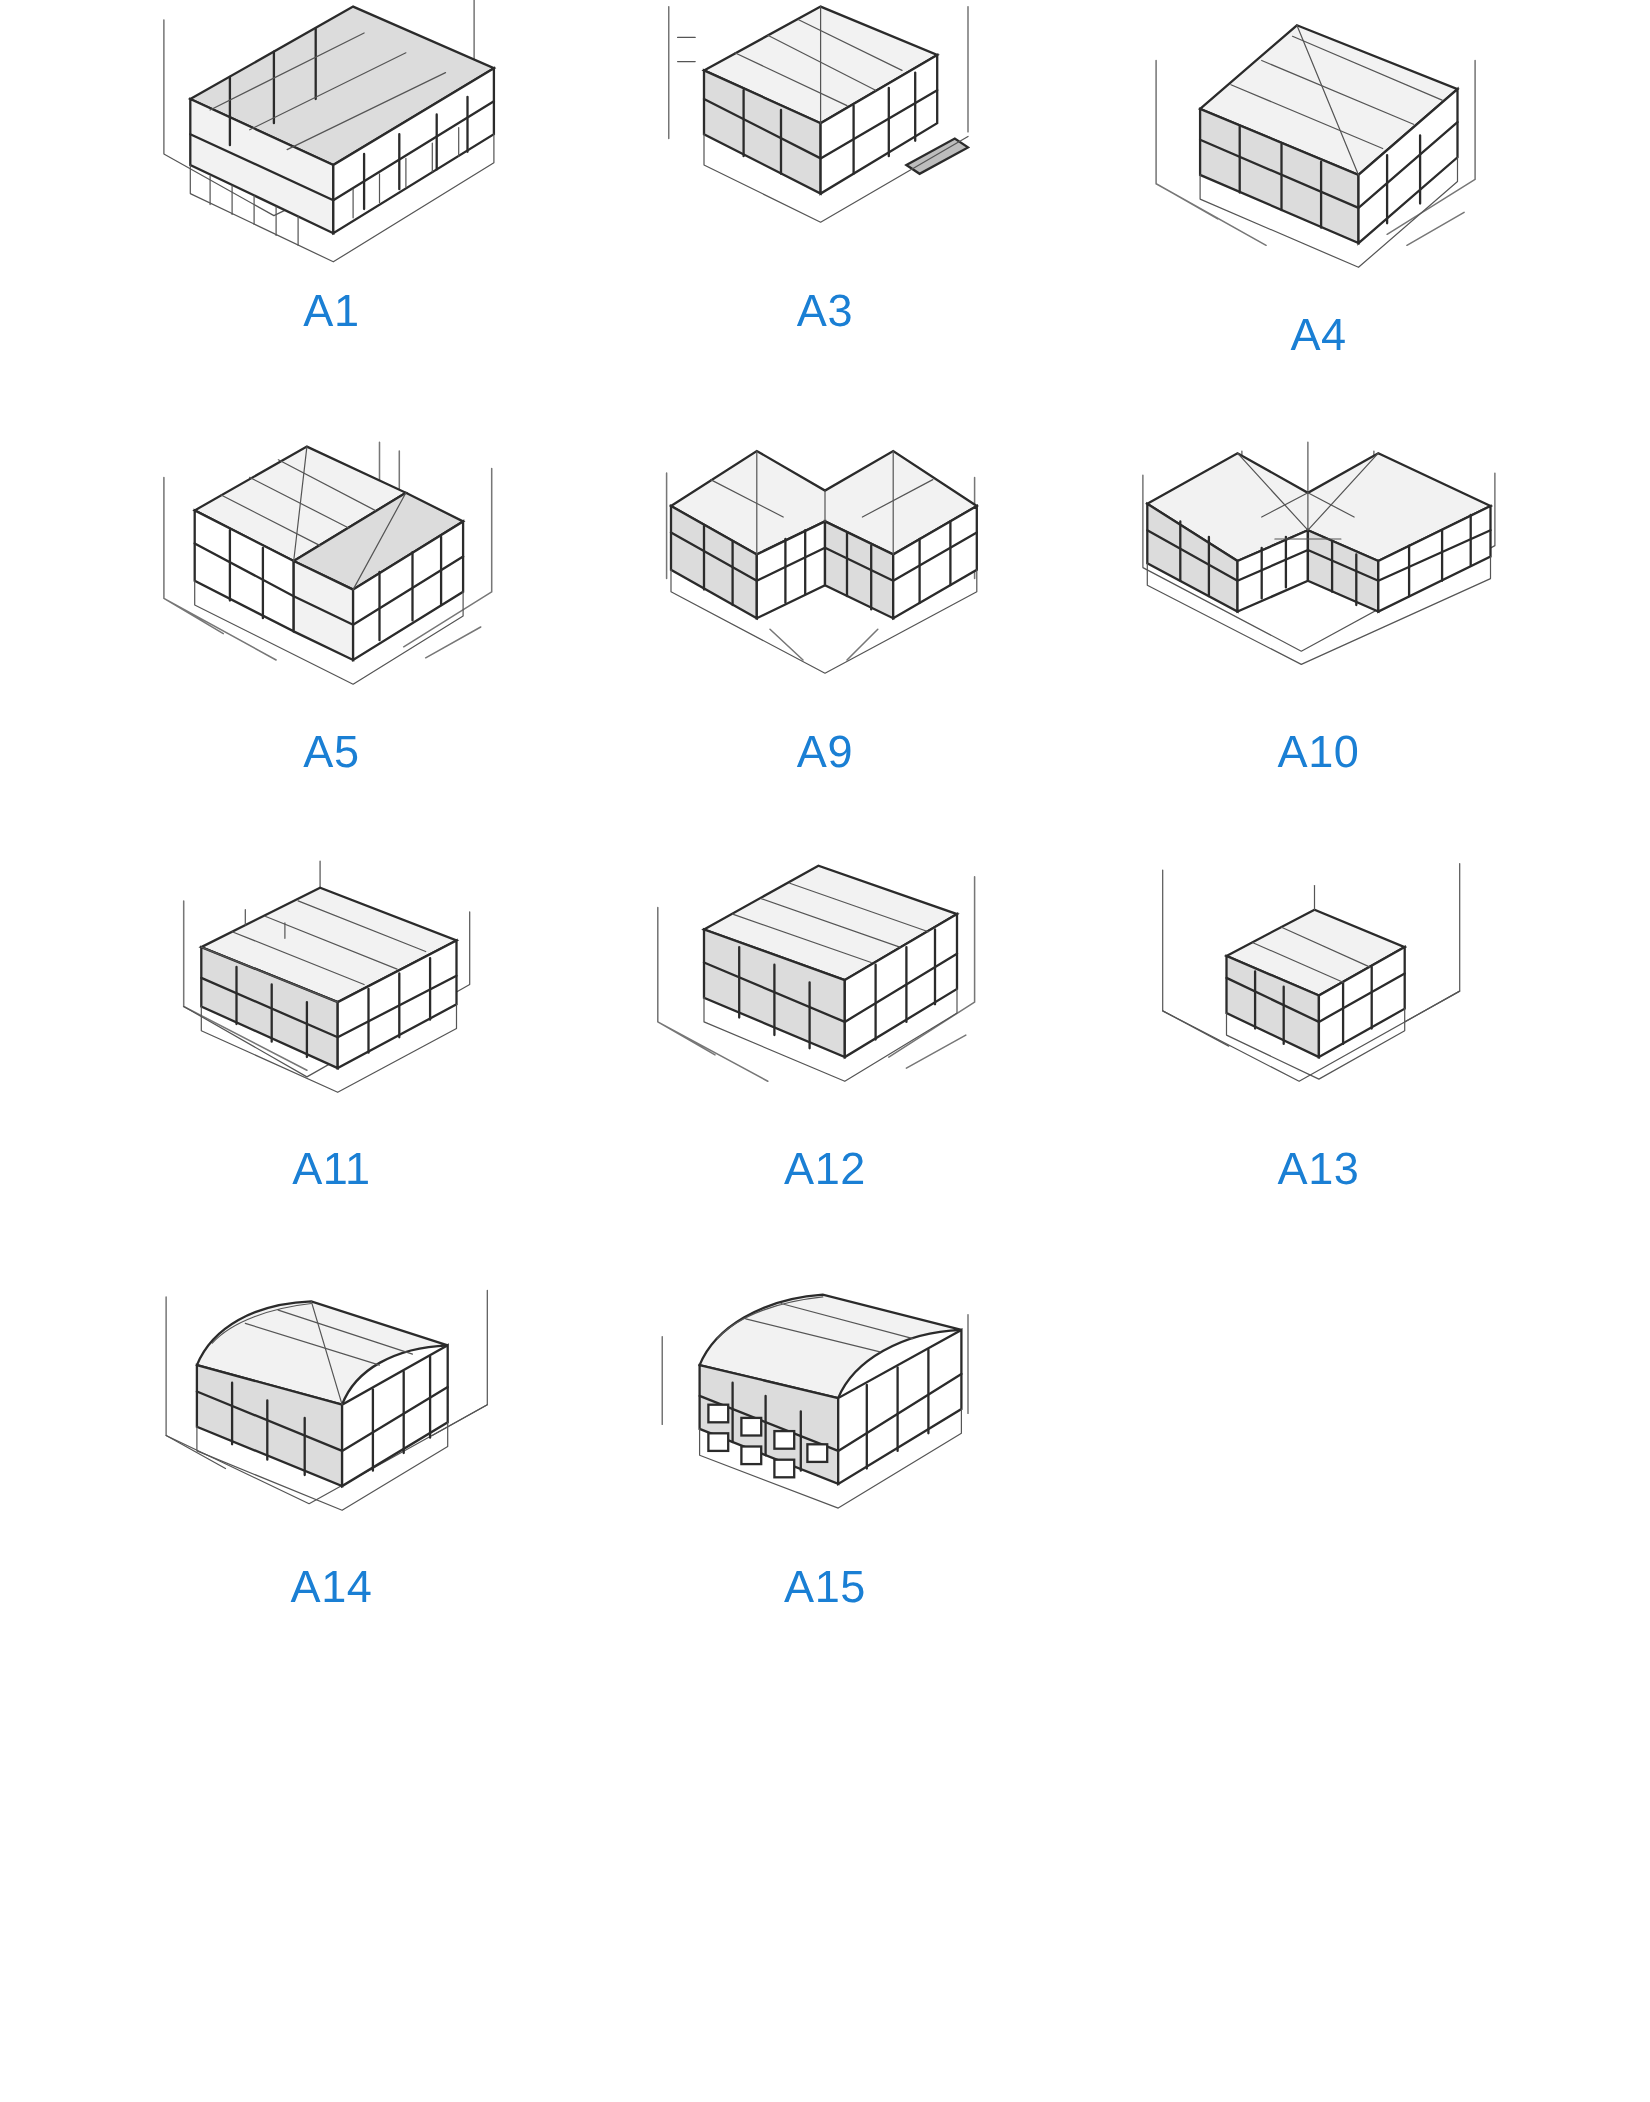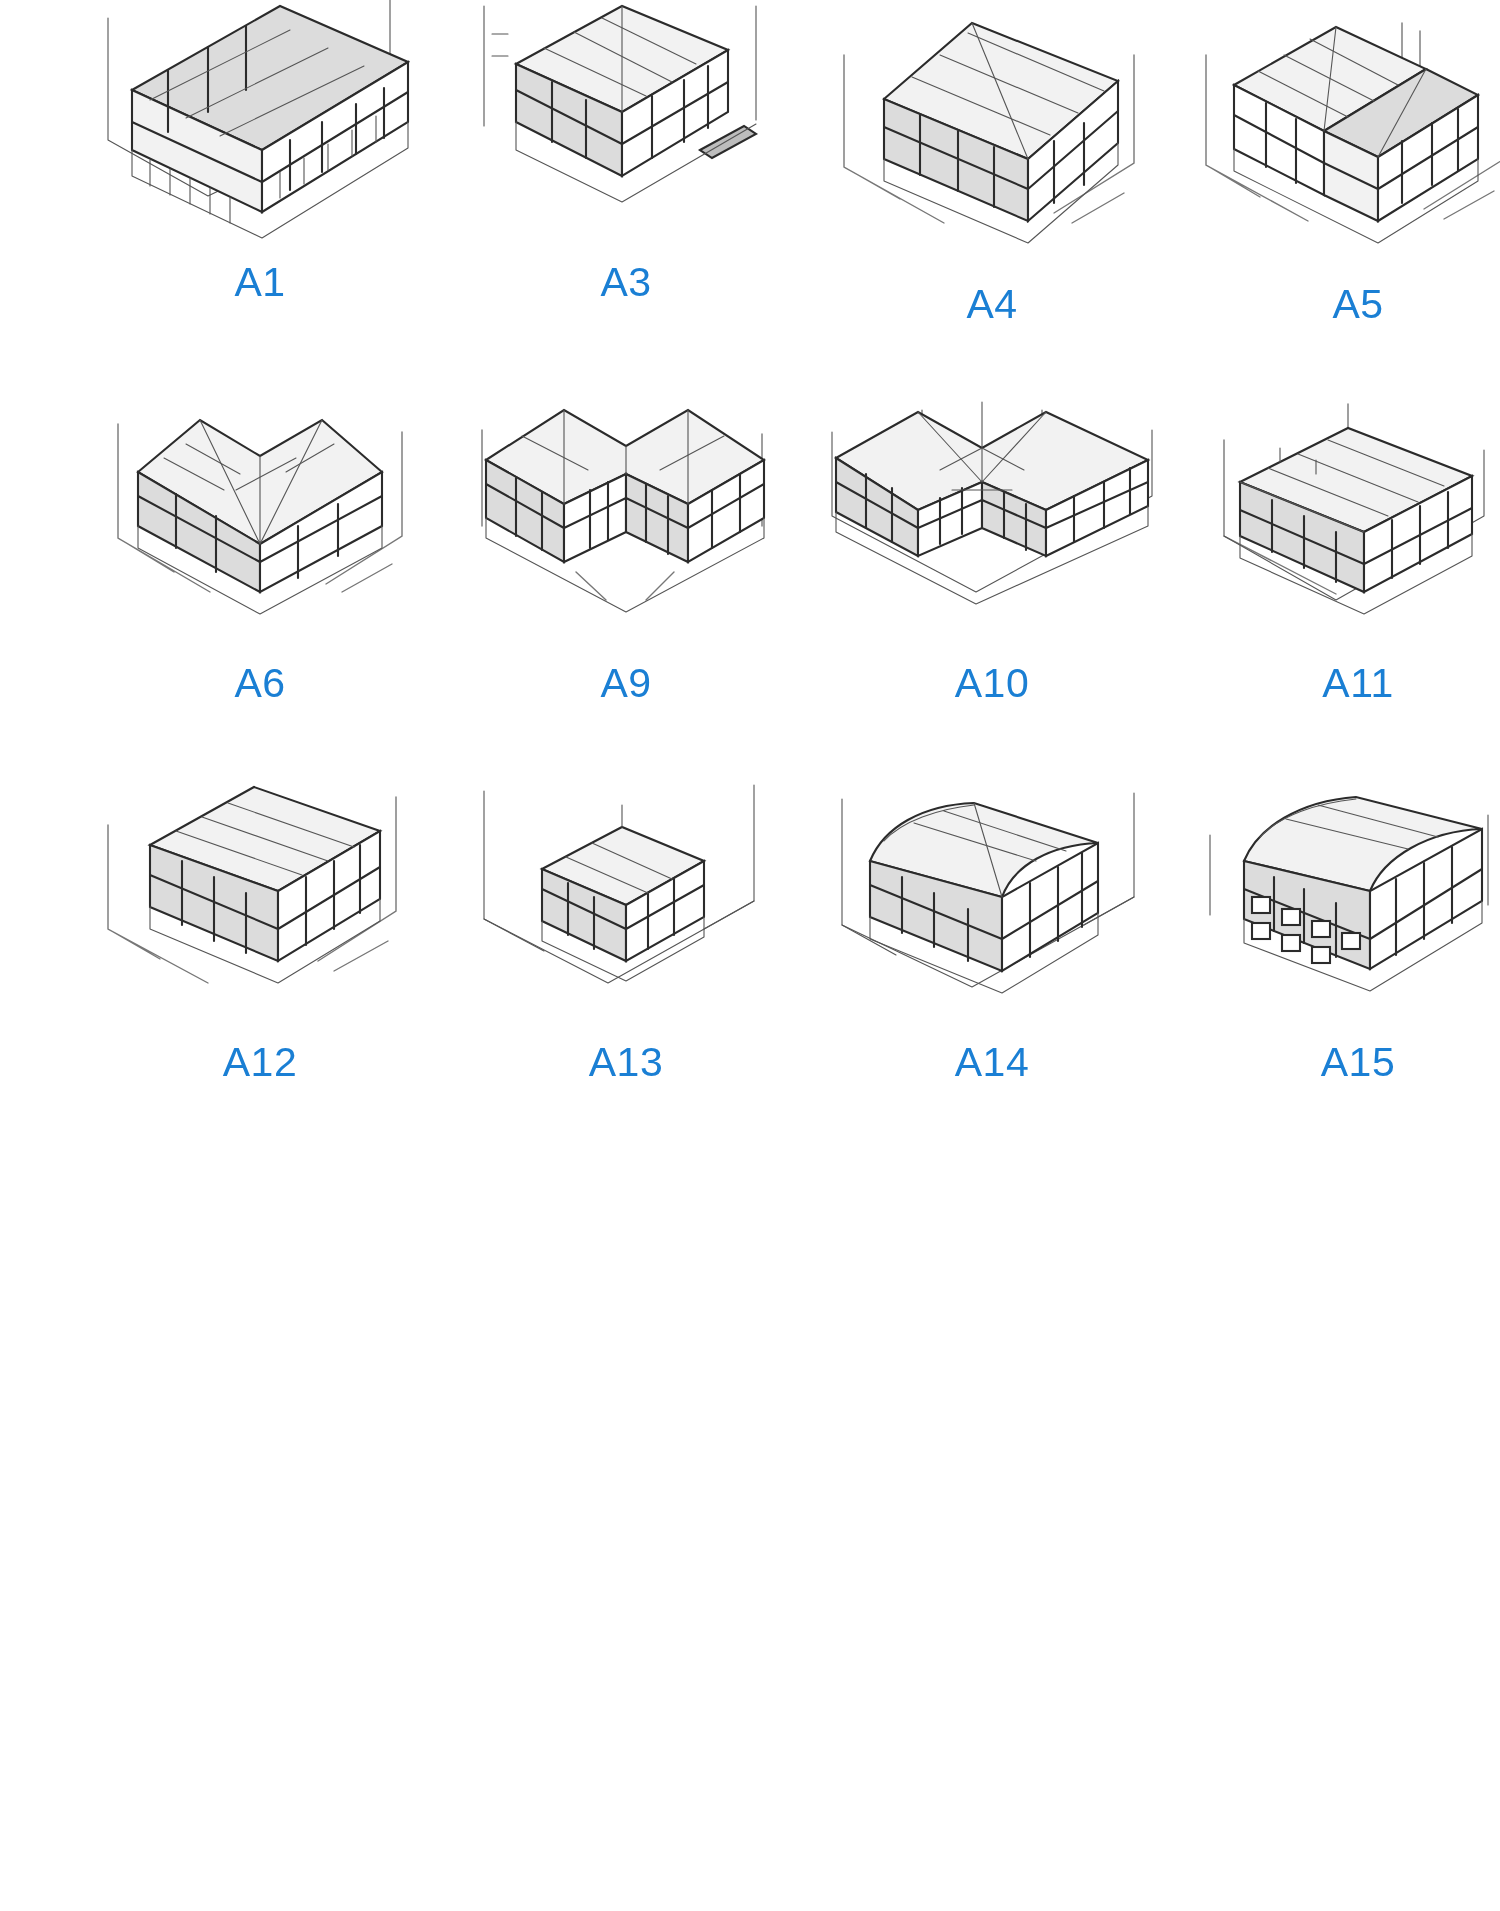--- a/index.html
+++ b/index.html
@@ -16,21 +16,21 @@
   .sheet {
     width: 1500px;
     height: 1911px;
     position: relative;
     background: #ffffff;
     box-sizing: border-box;
     padding: 0 90px;
   }
   .grid {
     display: grid;
-    grid-template-columns: repeat(4, 1fr);
+    grid-template-columns: repeat(3, 1fr);
     grid-template-rows: repeat(5, 1fr);
     column-gap: 0px;
     row-gap: 0px;
     width: 100%;
     height: 1870px;
     gap: 26px;
   }
   .cell {
     display: flex;
     flex-direction: column;
@@ -175,40 +175,20 @@
             <path class="ln" d="M46,108 L136,156 M136,156 L190,182 M190,182 L290,120"></path>
             <path class="ln-thin" d="M70,64 L160,110 M96,48 L186,94 M122,32 L210,78"></path>
             <path class="ln-thin" d="M148,20 L136,124 M238,62 L190,150"></path>
             <path class="ln-thin" d="M46,142 L46,164 L190,236 L290,174 L290,152"></path>
           </g>
         </svg>
       </div>
       <div class="caption">A5</div>
     </div>
 
-    <div class="cell">
-      <div class="figure">
-        <svg width="340" height="258" viewBox="0 0 340 258" aria-hidden="true">
-          <g>
-            <path class="ln-ref" d="M28 38 L28 152 L120 206 M28 152 L84 186"></path>
-            <path class="ln-ref" d="M312 46 L312 150 L236 198 M252 206 L302 178"></path>
-            <polygon class="fill-lt" points="48,86 110,34 170,70 232,34 292,86 170,158"></polygon>
-            <polygon class="fill-md" points="48,86 48,140 170,206 170,158"></polygon>
-            <polygon class="fill-wh" points="170,158 170,206 292,140 292,86"></polygon>
-            <path class="ln" d="M86,108 L86,162 M126,130 L126,186"></path>
-            <path class="ln" d="M208,192 L208,140 M248,170 L248,118"></path>
-            <path class="ln" d="M48,110 L170,176 M170,176 L292,110"></path>
-            <path class="ln-thin" d="M110,34 L170,158 M232,34 L170,158 M170,70 L170,158"></path>
-            <path class="ln-thin" d="M74,72 L134,104 M206,72 L146,104 M96,58 L150,88 M244,58 L196,86"></path>
-            <path class="ln-thin" d="M48,140 L48,162 L170,228 L292,162 L292,140"></path>
-          </g>
-        </svg>
-      </div>
-      <div class="caption">A6</div>
-    </div>
 
 
 
     <div class="cell">
       <div class="figure">
         <svg width="340" height="258" viewBox="0 0 340 258" aria-hidden="true">
           <g>
             <path class="ln-ref" d="M26 44 L26 140 M306 48 L306 140"></path>
             <path class="ln-ref" d="M120 186 L150 214 M218 186 L190 214"></path>
             <polygon class="fill-lt" points="30,74 108,24 170,60 232,24 308,74 232,118 170,88 108,118"></polygon>

